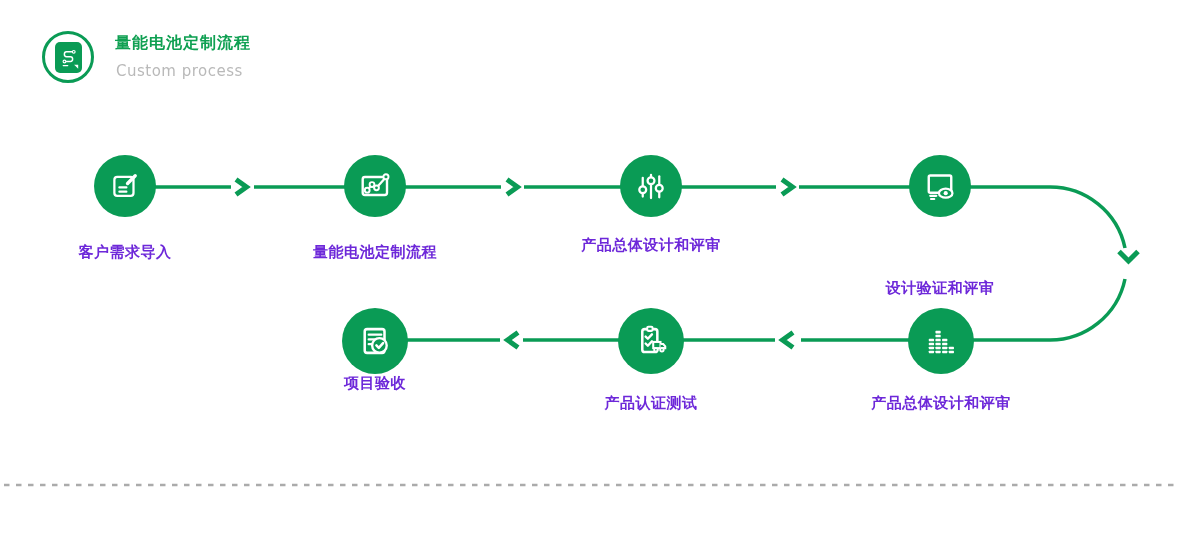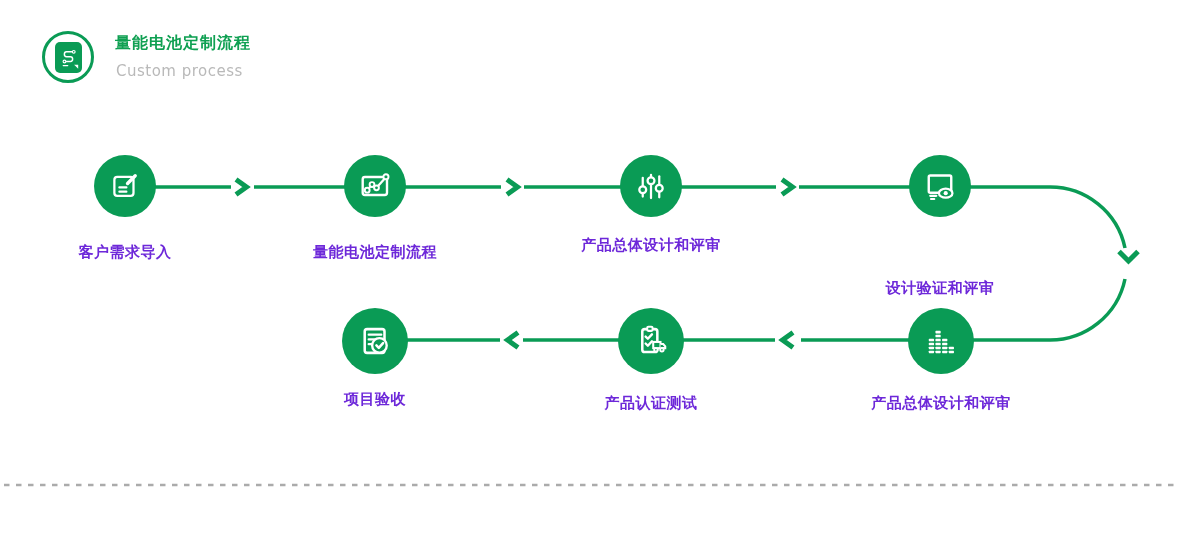--- a/index.html
+++ b/index.html
@@ -29,21 +29,21 @@
   .n7{left:342px;top:308px;}
 
   .step-label{position:absolute;transform:translateX(-50%);white-space:nowrap;font-size:15px;
     font-weight:700;color:#6d28d9;z-index:2;letter-spacing:0.5px;}
   .l1{left:125px;top:243px;}
   .l2{left:375px;top:243px;}
   .l3{left:651px;top:236px;}
   .l4{left:940px;top:243px;margin-top:36px;}
   .l5{left:941px;top:394px;}
   .l6{left:651px;top:394px;}
-  .l7{left:375px;top:390px;text-align:center;}
+  .l7{left:375px;top:374px;text-align:center;}
 </style>
 </head>
 <body>
 
 <div class="canvas">
 
   <div class="logo-circle">
     <div class="logo-inner">
       <svg width="21" height="25" viewBox="0 0 26 30">
         <path d="M18.5,8 H10.5 C7,8 7,14 10.5,14 H15.5 C19,14 19,20 15.5,20 H9" fill="none" stroke="#ffffff" stroke-width="1.8" stroke-linecap="round"></path>

